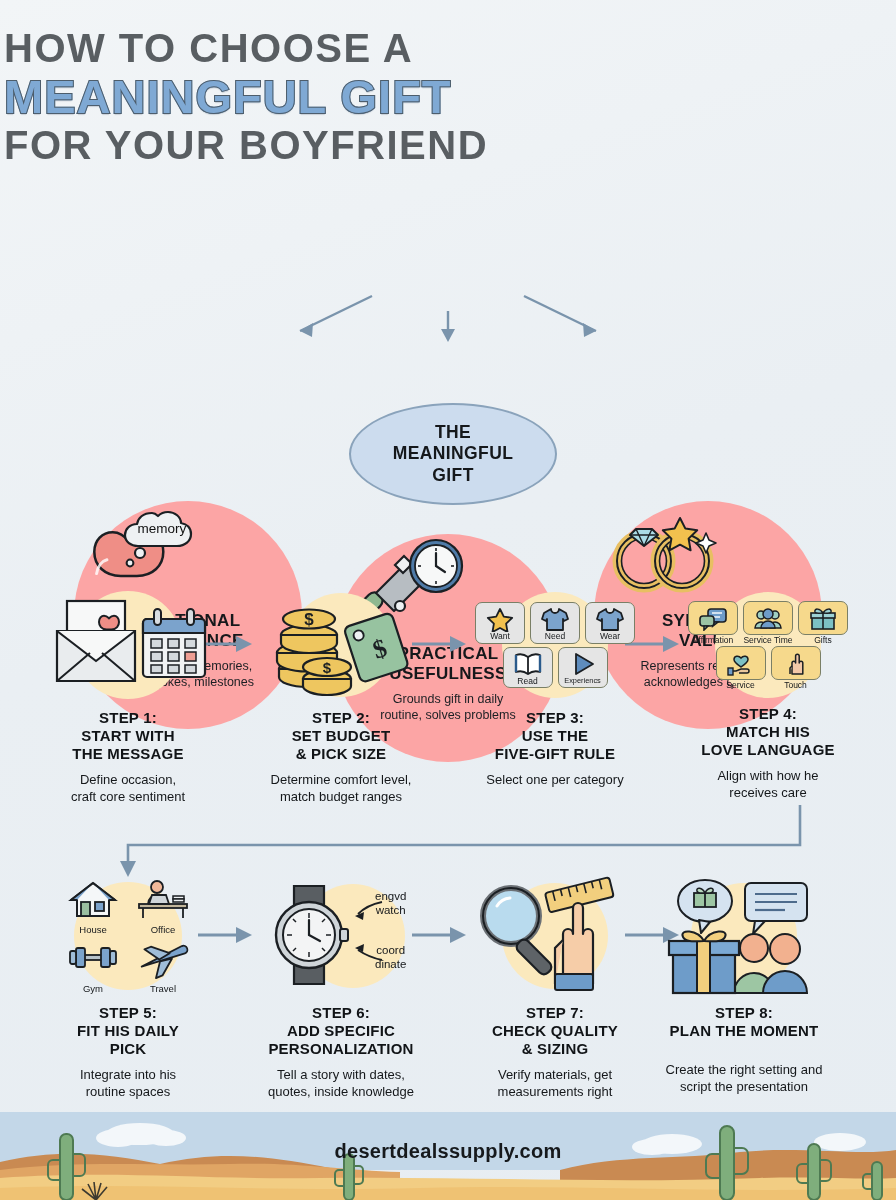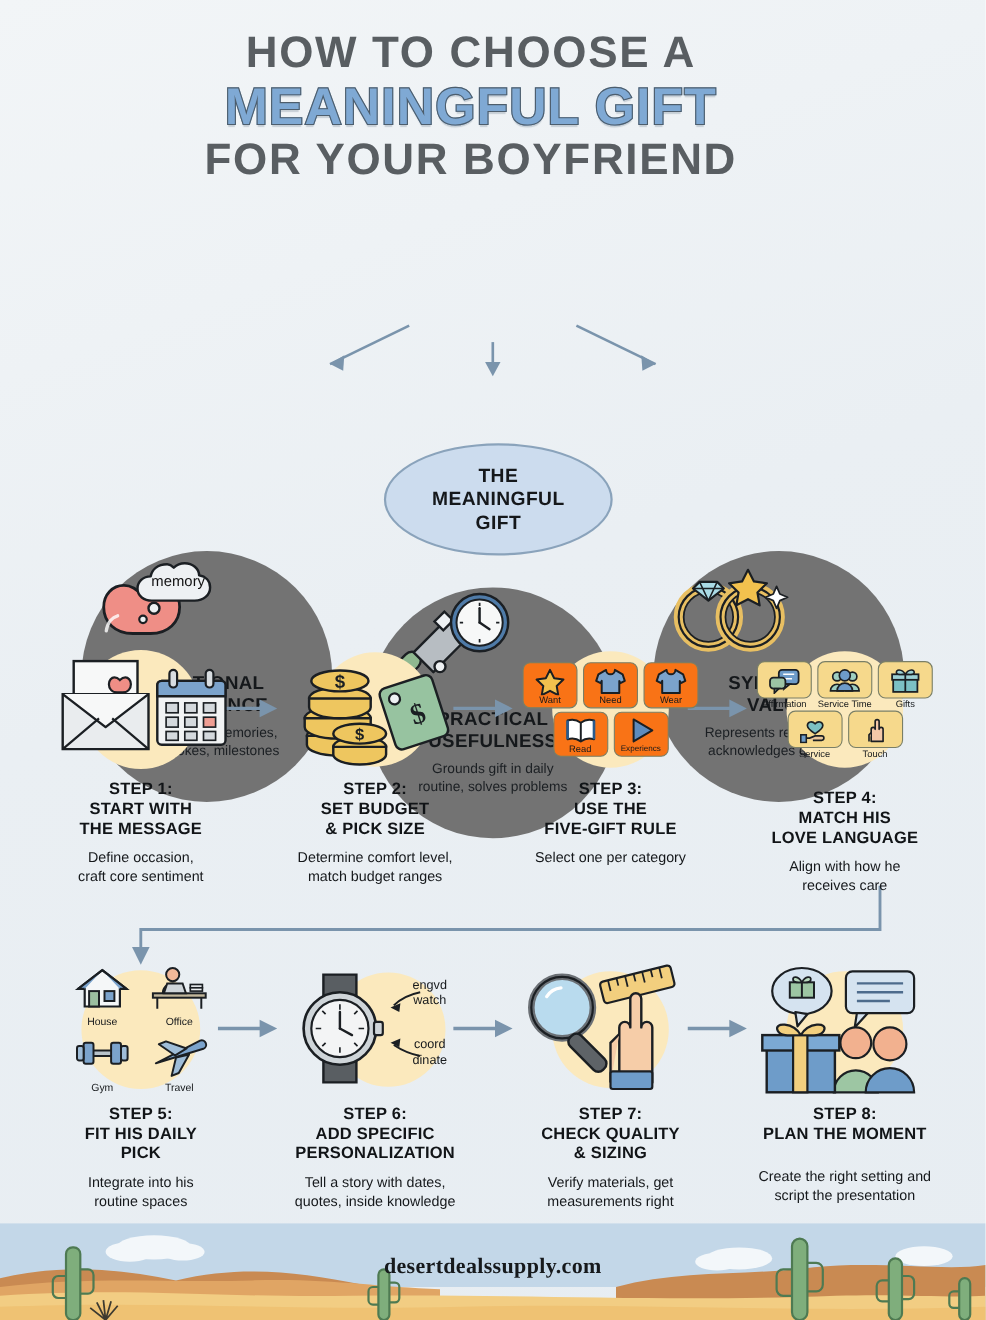--- a/index.html
+++ b/index.html
@@ -3,21 +3,21 @@
 <meta charset="utf-8">
 <style>
   * { margin:0; padding:0; box-sizing:border-box; }
   body {
     width:896px; height:1200px; position:relative; overflow:hidden;
     font-family:"Liberation Sans", sans-serif;
     background:linear-gradient(160deg,#f2f5f7 0%,#eaeff3 45%,#e7edf2 100%);
   }
 
   
-  .header { position:absolute; top:26px; left:16px; width:824px; text-align:center; }
+  .header { position:absolute; top:26px; left:4px; width:824px; }
   .h-line1, .h-line3 {
     font-size:40px; font-weight:bold; letter-spacing:1.5px; color:#595e62;
     line-height:1.12;
   }
   .h-line2 {
     font-size:47px; font-weight:bold; letter-spacing:1px; line-height:1.12;
     color:#7fa9d4;
     -webkit-text-stroke:2px #4d5d6b;
     paint-order:stroke fill;
     background:linear-gradient(180deg,#a8c6e4 0%,#6f9cc9 55%,#5b87b5 100%);
@@ -33,21 +33,21 @@
   .oval {
     position:absolute; left:349px; top:207px; width:208px; height:102px;
     border-radius:50%; background:#ccdcee; border:2px solid #8aa3bb;
     display:flex; align-items:center; justify-content:center; text-align:center;
     font-size:17.5px; font-weight:bold; color:#15181b; line-height:1.22;
     letter-spacing:.4px;
   }
 
   .circ {
     position:absolute; width:228px; height:228px; border-radius:50%;
-    background:#737373; text-align:center;
+    background:#fca5a5; text-align:center;
   }
   .circ.c1 { left:74px;  top:305px; }
   .circ.c2 { left:334px; top:338px; }
   .circ.c3 { left:594px; top:305px; }
 
   .circ .art { height:106px; display:flex; align-items:flex-end; justify-content:center; }
   .circ .c-title {
     font-size:17px; font-weight:bold; color:#15181b; line-height:1.2;
     letter-spacing:.3px; margin-top:4px;
   }
@@ -74,35 +74,35 @@
   
   .tilegrid { position:relative; z-index:2; }
   .trow { display:flex; justify-content:center; gap:5px; }
   .trow.r2 { margin-top:3px; }
   .tile {
     width:50px; border:1.6px solid #7a7f66; border-radius:7px;
     display:flex; flex-direction:column; align-items:center; justify-content:flex-start;
     padding:3px 1px 1px;
   }
   .tile .tl { font-size:8.5px; color:#15181b; line-height:1.1; white-space:nowrap; }
-  .g-tile { background:#f97316; }
+  .g-tile { background:#e5e5e5; }
   .y-tile { background:#f6d98c; }
   .lab-row { display:flex; justify-content:center; gap:5px; }
   .lab-row .tl-out { width:50px; font-size:8.5px; color:#15181b; text-align:center; white-space:nowrap; }
 
   
   .gridlbl { position:relative; z-index:2; display:grid; grid-template-columns:60px 60px; gap:2px 10px; justify-content:center; }
   .gcell { text-align:center; }
   .gcell .gl { font-size:9.5px; color:#15181b; font-weight:500; }
 
   
   .annot { position:absolute; font-size:11.5px; color:#15181b; line-height:1.18; z-index:3;margin-left:16px; }
 
   
-  .footer { position:absolute; left:0; bottom:0; width:896px; height:88px;font-family:Liberation Serif, serif; }
+  .footer { position:absolute; left:0; bottom:0; width:896px; height:88px; }
   .footer svg { position:absolute; inset:0; }
   .f-url {
     position:absolute; width:896px; top:28px; text-align:center;
     font-size:20px; font-weight:bold; color:#16191c; letter-spacing:.3px;
   }
 </style>
 </head>
 <body>
 
 <div class="header">
@@ -396,21 +396,21 @@
                 <path d="M11 14 l-2 2 v6" stroke="#1b1f23" stroke-width="1.5" fill="#f3c8a8"></path>
               </svg>
           </div>
         </div>
         <div class="lab-row">
           <span class="tl-out">Service</span>
           <span class="tl-out">Touch</span>
         </div>
       </div>
     </div>
-    <div class="s-title" style="white-space:pre-line;margin-top:12px">STEP 4:
+    <div class="s-title" style="white-space:pre-line;margin-top:0">STEP 4:
 MATCH HIS
 LOVE LANGUAGE</div>
     <div class="s-desc" style="white-space:pre-line">Align with how he
 receives care</div>
   </div>
 </div>
 
 <div class="steps row2">
 
   <div class="step" style="left:28px">
@@ -544,21 +544,21 @@
 &amp; SIZING</div>
     <div class="s-desc" style="white-space:pre-line">Verify materials, get
 measurements right</div>
   </div>
 
   <svg class="arrow" style="left:625px;top:52px" viewBox="0 0 56 22">
     <line x1="0" y1="11" x2="42" y2="11" stroke="#7a94ac" stroke-width="3"></line>
     <polygon points="54,11 38,3 38,19" fill="#7a94ac"></polygon>
   </svg>
 
-  <div class="step" style="left:668px">
+  <div class="step" style="left:644px">
     <div class="icon-wrap" style="height:128px">
       <div class="blob" style="width:106px;height:106px"></div>
       <svg width="190" height="126" viewBox="0 0 190 126" style="position:relative;z-index:2">
         <ellipse cx="56" cy="28" rx="27" ry="21" fill="#d5e3f0" stroke="#1b1f23" stroke-width="2"></ellipse>
         <path d="M50 47 l2 13 9 -11z" fill="#d5e3f0" stroke="#1b1f23" stroke-width="2" stroke-linejoin="round"></path>
         <rect x="45" y="20" width="22" height="14" fill="#9dc6a3" stroke="#1b1f23" stroke-width="1.8"></rect>
         <line x1="56" y1="20" x2="56" y2="34" stroke="#1b1f23" stroke-width="1.8"></line>
         <path d="M56 20 C53 14 47 14 48 18 C49 21 53 20 56 20z M56 20 C59 14 65 14 64 18 C63 21 59 20 56 20z" fill="#b9d9be" stroke="#1b1f23" stroke-width="1.6"></path>
         <rect x="96" y="10" width="62" height="38" rx="6" fill="#d5e3f0" stroke="#1b1f23" stroke-width="2"></rect>
         <path d="M106 48 l-2 13 12 -13z" fill="#d5e3f0" stroke="#1b1f23" stroke-width="2" stroke-linejoin="round"></path>

